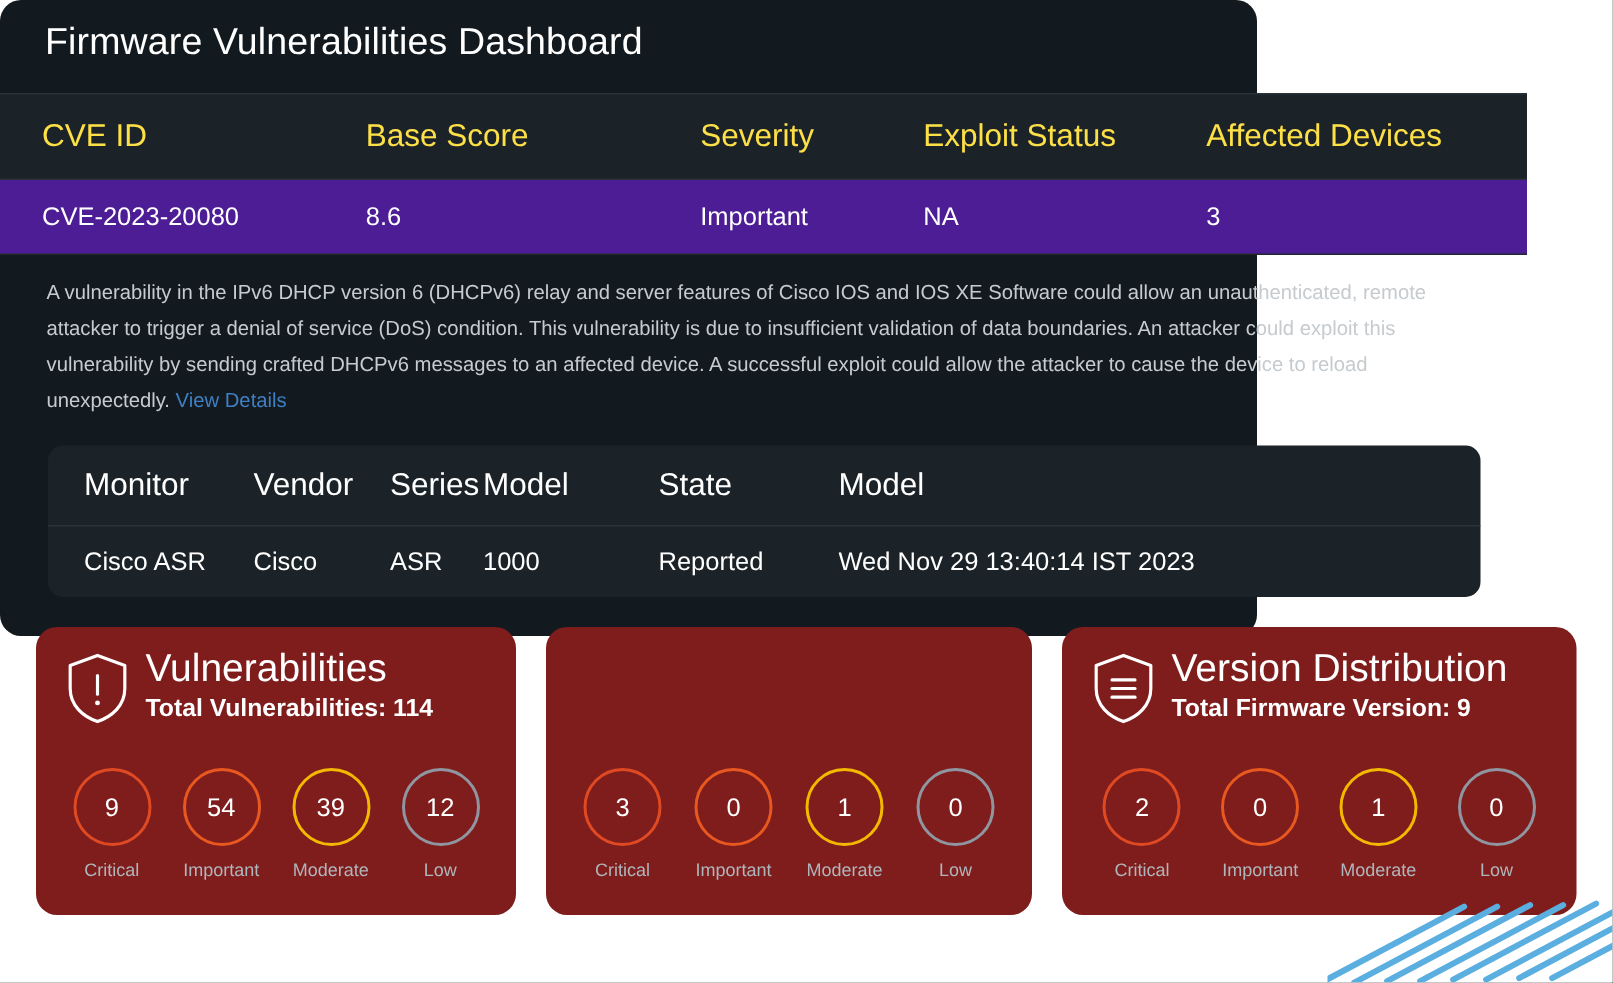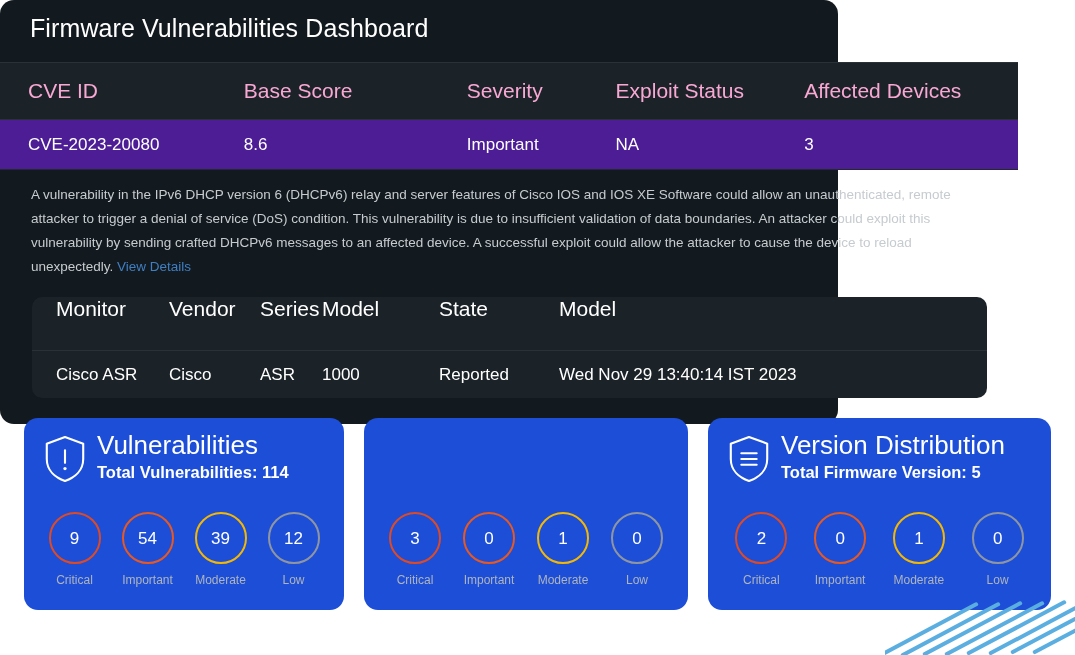--- a/index.html
+++ b/index.html
@@ -81,21 +81,21 @@
     border-bottom: 1px solid #222A2F;
     display: flex;
     align-items: center;
   }
   .cve-head .c, .cve-row .c {
     box-sizing: border-box;
     padding-left: 0px;
     white-space: nowrap;
     overflow: hidden;
   }
-  .cve-head .c { font-size: 21px; color: #f9a8d4; font-weight: 400; }
+  .cve-head .c { font-size: 21px; color: #fde047; font-weight: 400; }
   .cve-row  .c { font-size: 17px; color: #FFFFFF; font-weight: 400; }
   .col0 { width: 222px; margin-left: 28px; }
   .col1 { width: 180px; }
   .col2 { width: 153px; margin-left: 48px; }
   .col3 { width: 194px; }
   .col4 { width: 220px; }
 
   
   .desc {
     position: absolute;
@@ -120,20 +120,21 @@
     top: 297px;
     width: 955px;
     height: 101px;
     background: #1B2328;
     border-radius: 10px;
     overflow: hidden;
   }
   .dev-head {
     height: 53px;
     display: flex;
+    align-items: center;
     border-bottom: 1px solid #2A3237;
   }
   .dev-row {
     height: 48px;
     display: flex;
     align-items: center;
   }
   .dev-head .c, .dev-row .c {
     box-sizing: border-box;
     white-space: nowrap;
@@ -146,21 +147,21 @@
   .dcol2 { width: 62px; }
   .dcol3 { width: 117px; }
   .dcol4 { width: 120px; }
   .dcol5 { width: 330px; }
 
   
   .card {
     position: absolute;
     top: 418px;
     height: 192px;
-    background: #1d4ed8;
+    background: #7f1d1d;
     border-radius: 14px;
     box-sizing: border-box;
   }
   #card-0 { left: 24px;  width: 320px; }
   #card-1 { left: 364px; width: 324px; }
   #card-2 { left: 708px; width: 343px; }
 
   .card-header {
     position: absolute;
     left: 18px;
@@ -355,21 +356,21 @@
 <div class="card" id="card-2">
   <div class="card-header">
     <svg class="shield-icon" viewBox="0 0 48 52" fill="none">
       <path d="M24 3 L43 10 V26 C43 38 34 45.5 24 49 C14 45.5 5 38 5 26 V10 Z" stroke="#FFFFFF" stroke-width="2.2" stroke-linejoin="round" fill="none"></path>
       <line x1="16" y1="20" x2="32" y2="20" stroke="#FFFFFF" stroke-width="2.2" stroke-linecap="round"></line>
       <line x1="16" y1="26" x2="32" y2="26" stroke="#FFFFFF" stroke-width="2.2" stroke-linecap="round"></line>
       <line x1="16" y1="32" x2="32" y2="32" stroke="#FFFFFF" stroke-width="2.2" stroke-linecap="round"></line>
     </svg>
     <div class="card-titles">
       <div class="card-title">Version Distribution</div>
-      <div class="card-sub">Total Firmware Version: 5</div>
+      <div class="card-sub">Total Firmware Version: 9</div>
     </div>
   </div>
   <div class="metrics">
     <div class="metric">
       <div class="ring" style="border-color: rgb(224, 74, 34);">
           <span>2</span>
         </div>
       <div class="metric-label">Critical</div>
     </div>
     <div class="metric">

